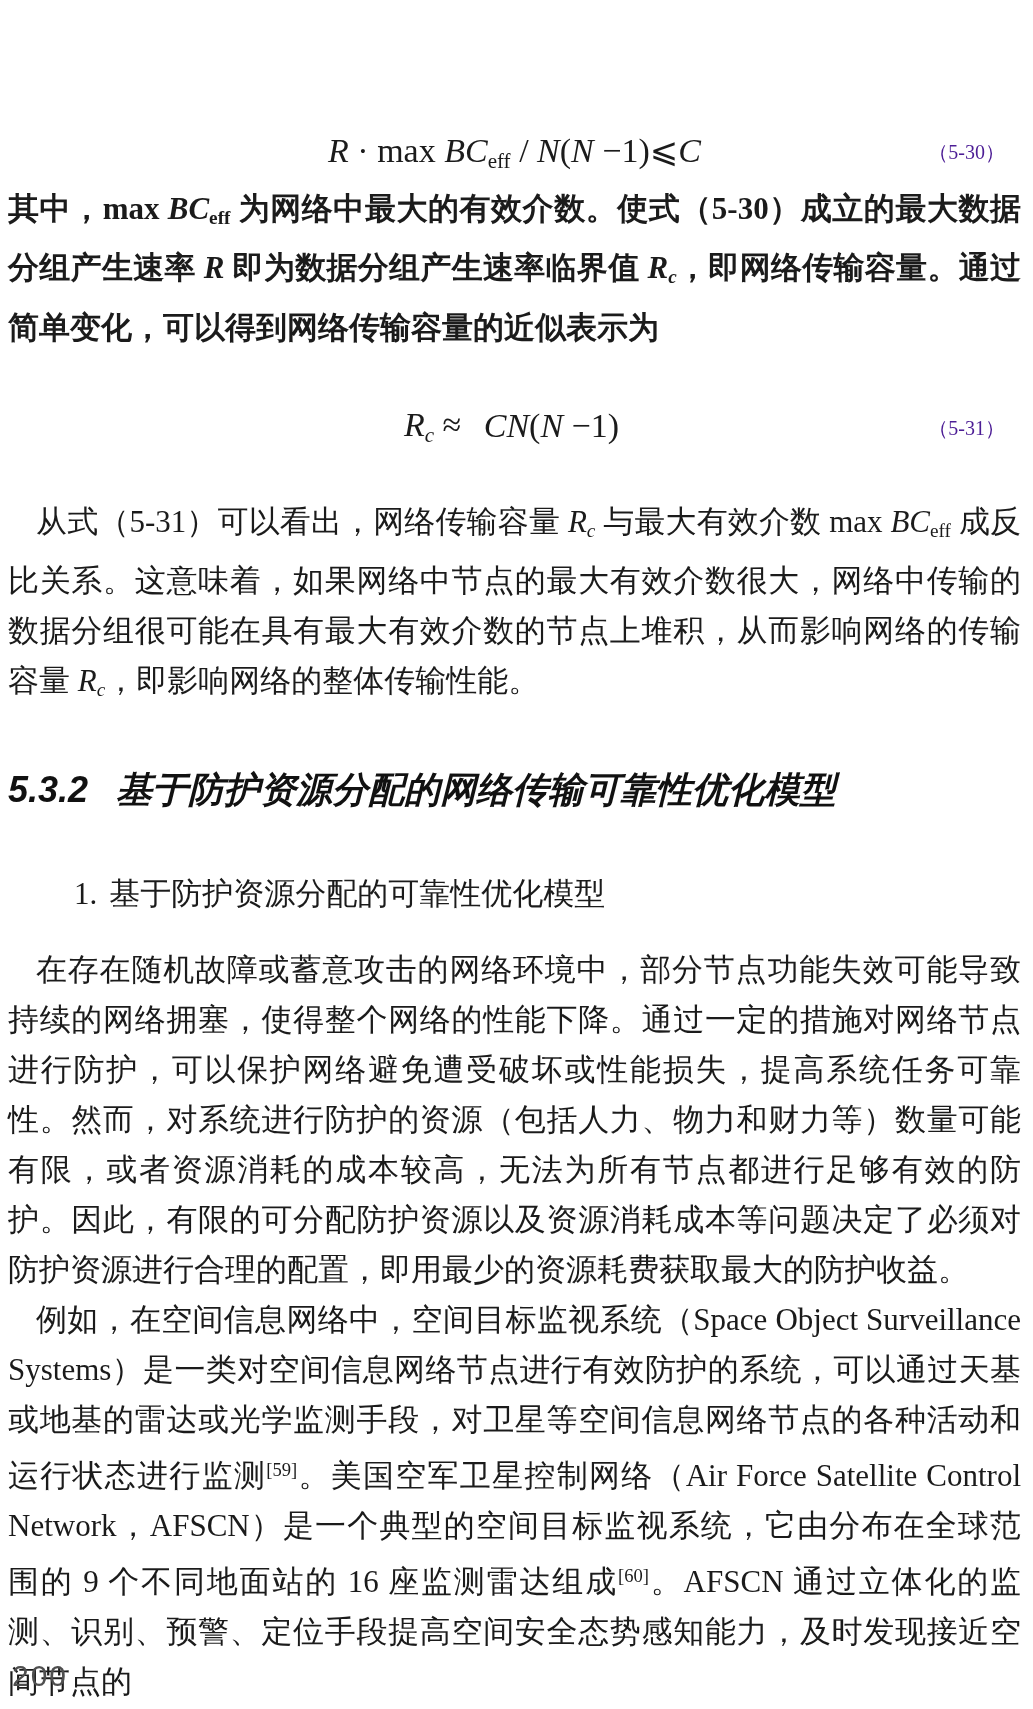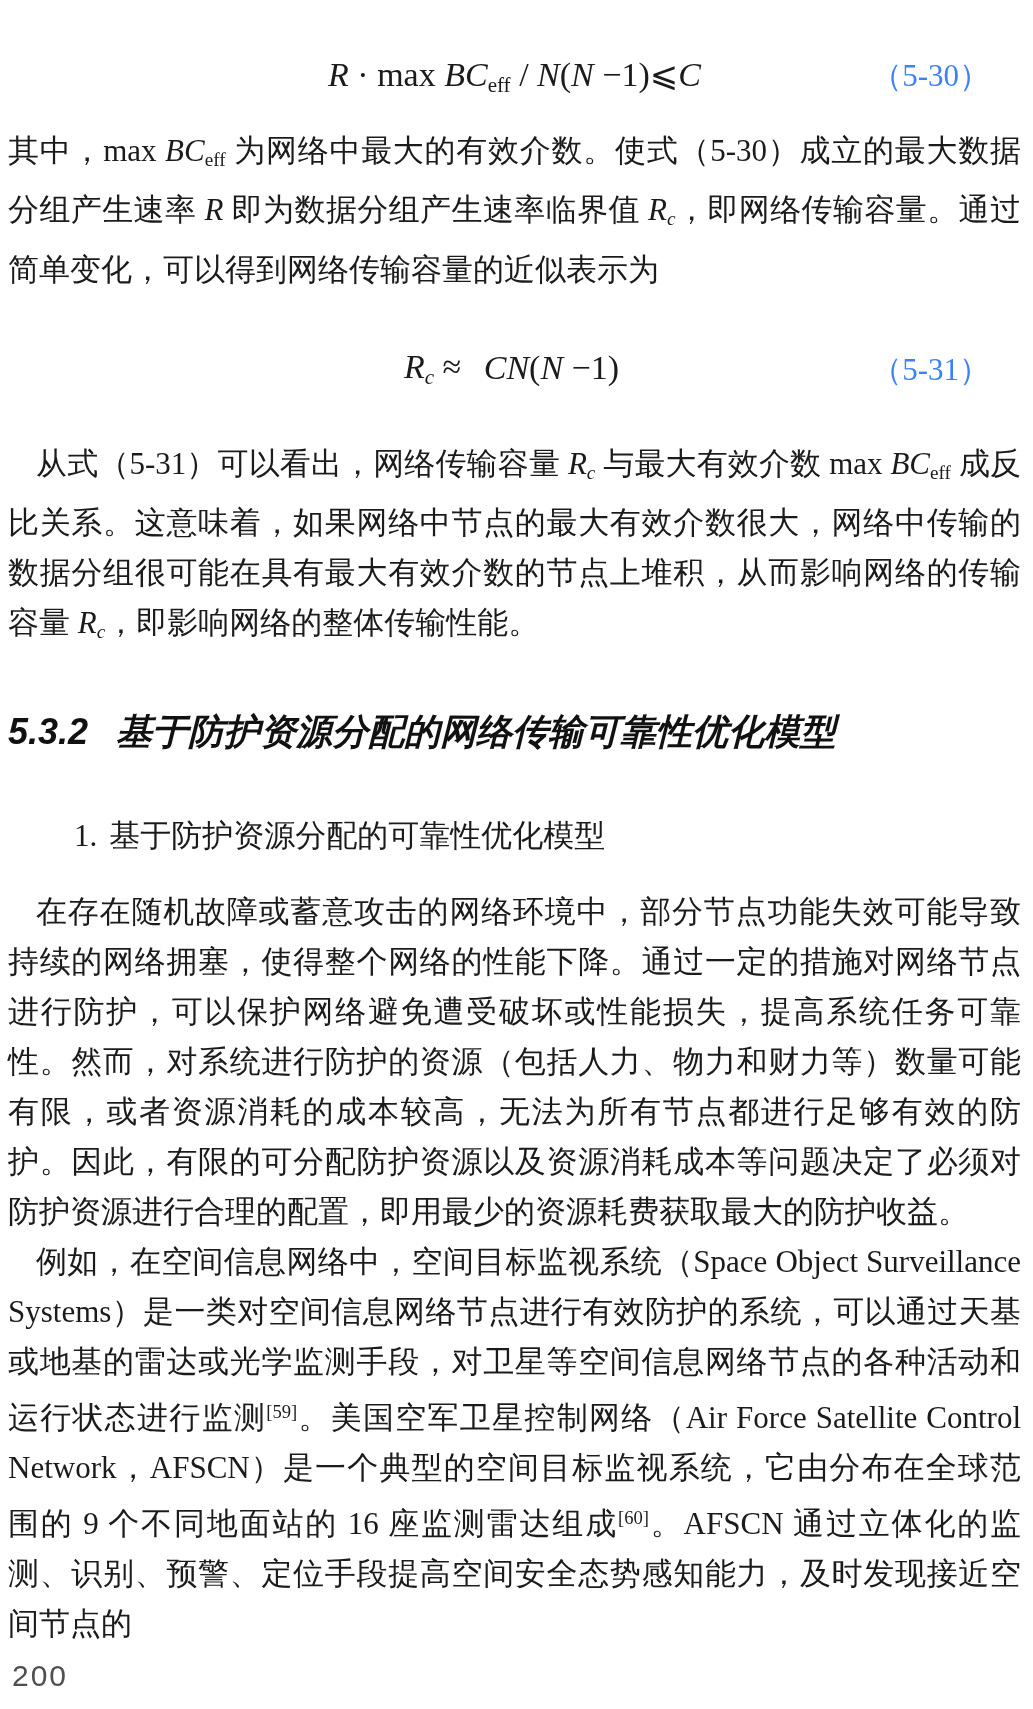--- a/index.html
+++ b/index.html
@@ -22,47 +22,47 @@
     font-size: 29px;
     color: #474747;
     letter-spacing: 1px;
   }
   .eq-row {
     position: relative;
     display: flex;
     justify-content: center;
     align-items: center;
   }
-  .eq-row-1 { margin-top: 34px; height: 56px; }
+  .eq-row-1 { margin-top: 110px; height: 56px; }
   .eq-row-2 { margin-top: 14px; height: 122px; }
   .eq-content { font-size: 34px; white-space: nowrap; }
   .eq-label {
     position: absolute;
-    right: 31px; top: 50%;
+    right: 16px; top: 50%;
     transform: translateY(-50%);
-    font-size: 31px;
-    color: #3b82f6;
+    font-size: 20px;
+    color: #4c1d95;
   }
   .frac {
     display: inline-flex;
     flex-direction: column;
     align-items: center;
     vertical-align: middle;
     margin-left: 8px;
   }
   .frac .num { padding: 0 6px 5px 6px; line-height: 1.1; }
   .frac .den { border-top: 3px solid #1b1b1b; padding: 6px 12px 0 12px; line-height: 1.1; }
   .para {
     font-size: 31px;
     line-height: 50px;
     text-align: justify;
     margin: 0;
   }
   .indent { text-indent: 28px; }
-  #para1 { margin-top: 22px; }
+  #para1 { margin-top: 4px; font-weight: bold; }
   #para2 { margin-top: 8px; }
   #para3 { margin-top: 30px; }
   #para4 { margin-top: 0; }
   .section-heading {
     font-family: "Liberation Sans", "DejaVu Sans", sans-serif;
     font-size: 36px;
     font-weight: bold;
     color: #111;
     margin: 50px 0 0 0;
     white-space: nowrap;

